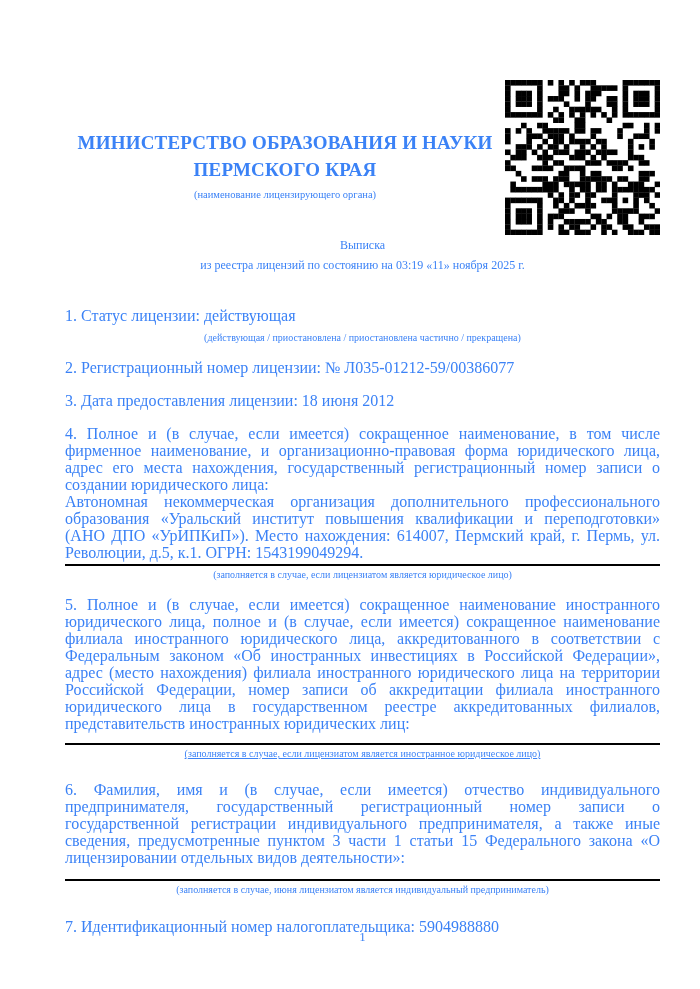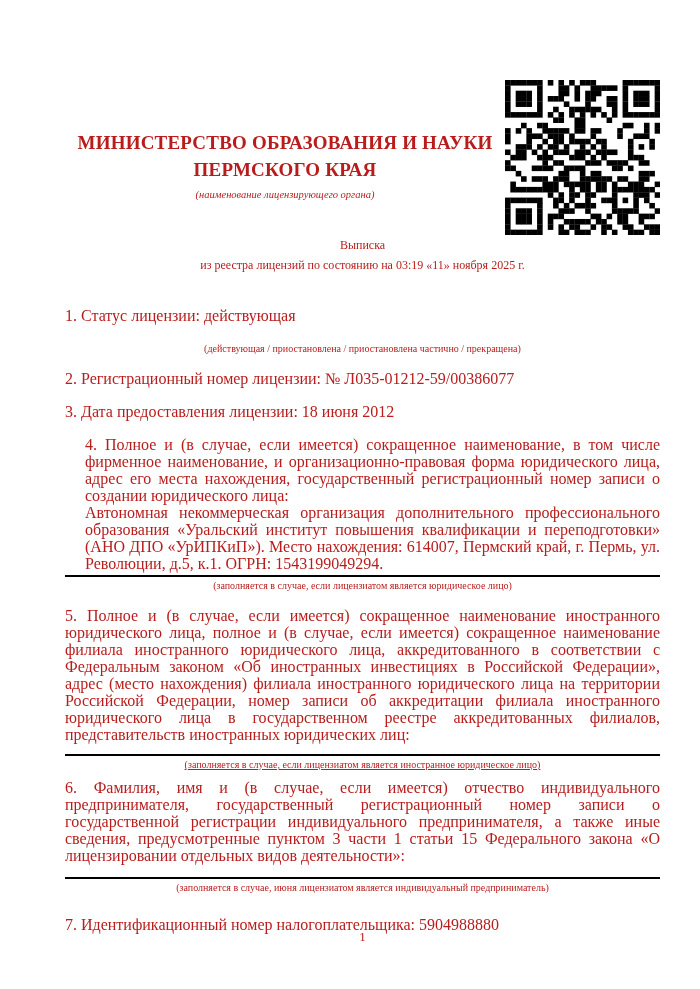--- a/index.html
+++ b/index.html
@@ -1,45 +1,45 @@
 <!DOCTYPE html>
 <html><head>
 <meta charset="utf-8">
 <style>
   html,body { margin:0; padding:0; background:#888; }
   .page {
     width:700px; height:989px; margin:0 auto; background:#ffffff;
     box-sizing:border-box; padding:80px 40px 0 65px; position:relative;
-    font-family:"Liberation Serif", serif; color:#b91c1c;
+    font-family:"Liberation Serif", serif; color:#3b82f6;
   }
   
   .header-row { display:flex; align-items:center; }
   .header-text { flex:1; text-align:center; margin-top:14px; padding:0 8px; }
   .ministry-name { font-weight:bold; font-size:19px; line-height:27px; letter-spacing:0.2px; }
-  .header-caption { font-size:10.5px; margin-top:6px;font-style:italic; }
+  .header-caption { font-size:10.5px; margin-top:6px; }
   .qr-box { width:155px; height:155px; flex:0 0 auto; }
   .qr-box svg { display:block; }
   
   .doc-title { text-align:center; font-size:12px; line-height:20px; }
   
   .item { font-size:16px; line-height:17px; }
   .item.justify { text-align:justify; }
   .small-caption { font-size:10px; text-align:center; line-height:13px; }
   .rule { border:0; border-top:2px solid #000; margin:0; }
   #i1 { margin-top:32px; }
-  #i1c { margin-top:18px; }
+  #i1c { margin-top:7px; }
   #i2 { margin-top:15px; }
   #i3 { margin-top:16px; }
-  #i4 { margin-top:16px;margin-left:20px; }
+  #i4 { margin-top:16px; }
   #i4rule { margin-top:3px; }
   #i4c { margin-top:2px; }
   #i5 { margin-top:15px; }
   #i5rule { margin-top:11px; }
   #i5c { margin-top:2px;text-decoration:underline; }
-  #i6 { margin-top:8px; }
+  #i6 { margin-top:21px; }
   #i6rule { margin-top:13px; }
   #i6c { margin-top:2px; }
   #i7 { margin-top:22px; }
   .page-number { position:absolute; bottom:44px; left:65px; right:40px; text-align:center; font-size:13px; }
 </style>
 </head>
 <body>
 
 <div class="page">
 

